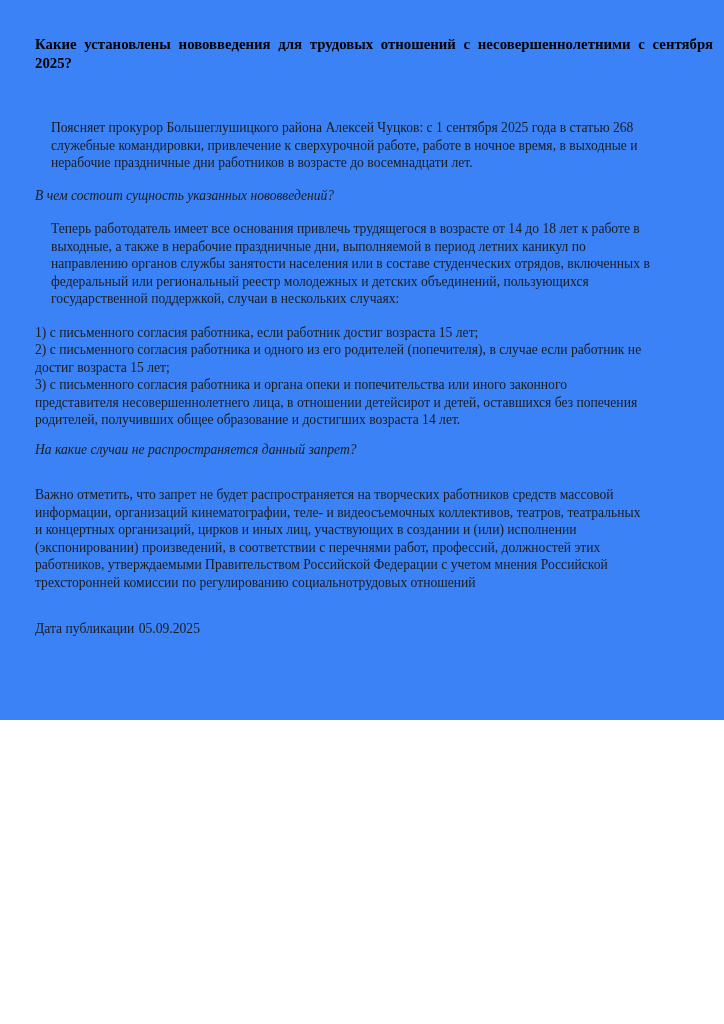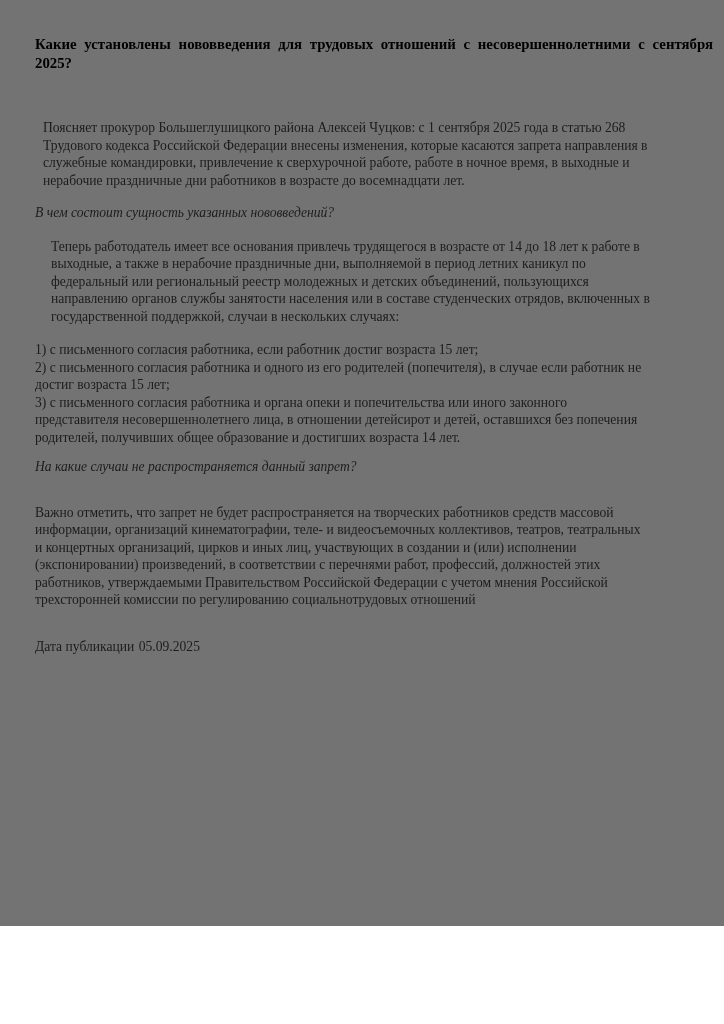--- a/index.html
+++ b/index.html
@@ -3,23 +3,23 @@
 <meta charset="utf-8">
 <style>
   html, body {
     margin: 0;
     padding: 0;
     background: #ffffff;
   }
   .page {
     position: relative;
     width: 724px;
-    height: 926px;
+    height: 720px;
     box-sizing: border-box;
-    background: #737373;
+    background: #3b82f6;
     padding: 35px 34px 16px 35px;
     overflow: hidden;
     font-family: "Liberation Serif", "DejaVu Serif", serif;
     color: #1c1c1c;
   }
   .title {
     margin: 0 0 47px 0;
     padding: 0;
     font-size: 14.8px;
     line-height: 18.5px;
@@ -33,21 +33,21 @@
   .t-line.l1 {
     word-spacing: 4px;
   }
   .para {
     font-size: 13.6px;
     line-height: 17.5px;
   }
   .para .line {
     white-space: nowrap;
   }
-  .p-intro   { margin: 0 0 15px 8px; }
+  .p-intro   { margin: 0 0 15px 16px; }
   .p-essence { margin: 16px; }
   .case      { margin: 0; }
   .p-exceptions { margin: 0 0 29px 0; }
   .question {
     font-size: 13.6px;
     line-height: 17.5px;
     font-style: italic;
     white-space: nowrap;
   }
   .q1 { margin: 0 0 16px 0; }
@@ -64,32 +64,31 @@
 
 <div class="page">
 
   <h1 class="title">
     <span class="t-line l1">Какие установлены нововведения для трудовых отношений с несовершеннолетними с сентября</span>
     <span class="t-line">2025?</span>
   </h1>
 
   <div class="para p-intro">
       <div class="line">Поясняет прокурор Большеглушицкого района Алексей Чуцков: с 1 сентября 2025 года в статью 268</div>
-      <div class="line">Трудового кодекса Российской Федерации внесены изменения, которые касаются запрета направления в</div>
       <div class="line">служебные командировки, привлечение к сверхурочной работе, работе в ночное время, в выходные и</div>
       <div class="line">нерабочие праздничные дни работников в возрасте до восемнадцати лет.</div>
     </div>
 
   <div class="question q1">В чем состоит сущность указанных нововведений?</div>
 
   <div class="para p-essence">
       <div class="line">Теперь работодатель имеет все основания привлечь трудящегося в возрасте от 14 до 18 лет к работе в</div>
       <div class="line">выходные, а также в нерабочие праздничные дни, выполняемой в период летних каникул по</div>
+      <div class="line">направлению органов службы занятости населения или в составе студенческих отрядов, включенных в</div>
       <div class="line">федеральный или региональный реестр молодежных и детских объединений, пользующихся</div>
-      <div class="line">направлению органов службы занятости населения или в составе студенческих отрядов, включенных в</div>
       <div class="line">государственной поддержкой, случаи в нескольких случаях:</div>
     </div>
 
   <div class="para case">
       <div class="line">1) с письменного согласия работника, если работник достиг возраста 15 лет;</div>
     </div>
   <div class="para case">
       <div class="line">2) с письменного согласия работника и одного из его родителей (попечителя), в случае если работник не</div>
       <div class="line">достиг возраста 15 лет;</div>
     </div>

